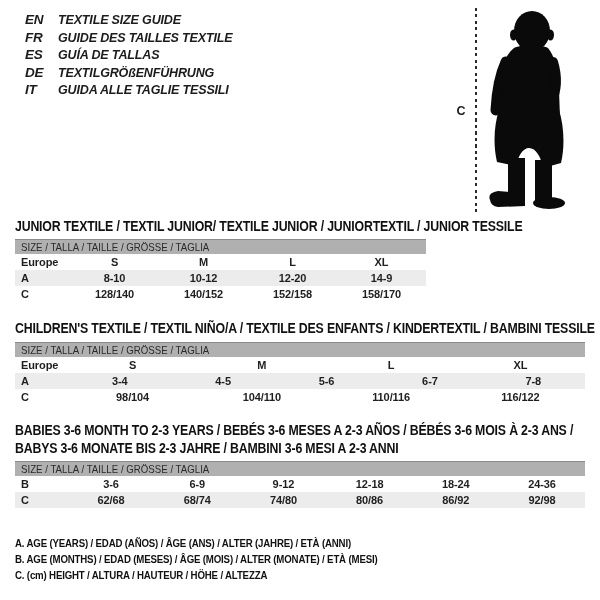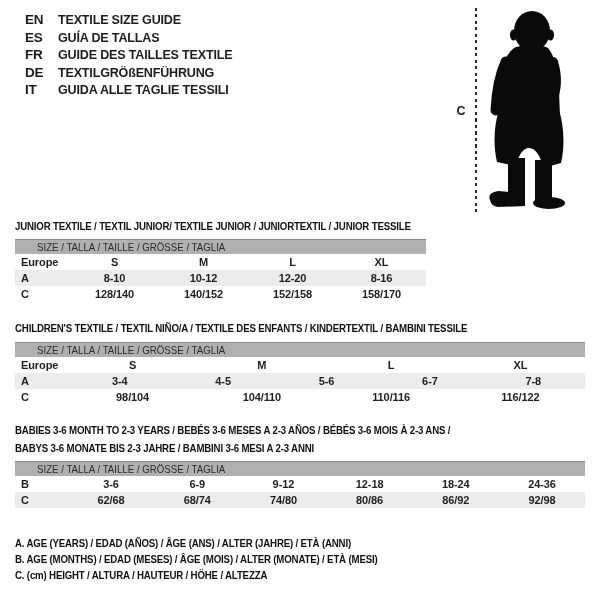--- a/index.html
+++ b/index.html
@@ -5,66 +5,66 @@
   html,body { margin:0; padding:0; background:#fff; }
   .page {
     position:relative; width:600px; height:600px; background:#ffffff;
     font-family:"Liberation Sans","DejaVu Sans",sans-serif; color:#1c1c1c;
     overflow:hidden;
   }
   .condensed { display:inline-block; transform:scaleX(0.88); transform-origin:0 50%; white-space:nowrap; }
 
   
   .lang-block { position:absolute; left:25px; top:11px; }
-  .lang-row { display:flex; height:17.6px; line-height:17.6px; font-weight:700; font-size:13.5px; letter-spacing:-0.2px; }
+  .lang-row { display:flex; height:17.6px; line-height:17.6px; font-weight:700; font-size:13.5px; letter-spacing:-0.2px;font-style:italic; }
   .lang-code { width:33px; flex:0 0 33px; }
   .lang-label { display:inline-block; transform:scaleX(0.93); transform-origin:0 50%; white-space:nowrap; }
 
   
   .height-line {
     position:absolute; left:475px; top:8px; width:2px; height:205px;
     background:repeating-linear-gradient(to bottom,#2b2b2b 0 3px,transparent 3px 6.5px);
   }
   .height-label { position:absolute; left:453px; top:104px; width:16px; text-align:center;
     font-size:12.5px; font-weight:600; }
   .baby-svg { position:absolute; left:486px; top:10px; }
 
   
-  .sec-title { position:absolute; left:15px; font-size:11px; font-weight:700; letter-spacing:-0.2px; line-height:18px; color:#111; }
+  .sec-title { position:absolute; left:15px; font-size:14px; font-weight:700; letter-spacing:-0.2px; line-height:18px; color:#111; }
 
   
   .size-table { position:absolute; left:15px; }
   .t-head { height:15px; line-height:15px; background:#b0b0b0; border-top:1px solid #8a8a8a;
-    padding-left:22px; box-sizing:border-box; font-size:11px; color:#2a2a2a; }
+    padding-left:6px; box-sizing:border-box; font-size:11px; color:#2a2a2a; }
   .t-row { display:flex; height:16px; line-height:16px; font-size:11px; letter-spacing:-0.1px; color:#1f1f1f;font-weight:bold; }
   .t-row.shaded { background:#ececec; }
   .t-label { flex:0 0 var(--labw); width:var(--labw); padding-left:6px; box-sizing:border-box; }
   .t-cell { flex:1; text-align:center; }
 
   
   .footnotes { position:absolute; left:15px; top:535px; }
   .footnote { height:16px; line-height:16px; font-size:11px; font-weight:700; letter-spacing:-0.2px; color:#111; }
 </style>
 </head>
 <body>
 
 <div class="page">
 
   <div class="lang-block">
     <div class="lang-row">
       <span class="lang-code">EN</span>
       <span class="lang-label">TEXTILE SIZE GUIDE</span>
     </div>
     <div class="lang-row">
+      <span class="lang-code">FR</span>
+      <span class="lang-label">GUIDE DES TAILLES TEXTILE</span>
+    </div>
+    <div class="lang-row">
       <span class="lang-code">ES</span>
       <span class="lang-label">GUÍA DE TALLAS</span>
-    </div>
-    <div class="lang-row">
-      <span class="lang-code">FR</span>
-      <span class="lang-label">GUIDE DES TAILLES TEXTILE</span>
     </div>
     <div class="lang-row">
       <span class="lang-code">DE</span>
       <span class="lang-label">TEXTILGRÖßENFÜHRUNG</span>
     </div>
     <div class="lang-row">
       <span class="lang-code">IT</span>
       <span class="lang-label">GUIDA ALLE TAGLIE TESSILI</span>
     </div>
   </div>
@@ -95,21 +95,21 @@
         <span class="t-cell">S</span>
         <span class="t-cell">M</span>
         <span class="t-cell">L</span>
         <span class="t-cell">XL</span>
       </div>
       <div class="t-row shaded">
         <span class="t-label">A</span>
         <span class="t-cell">8-10</span>
         <span class="t-cell">10-12</span>
         <span class="t-cell">12-20</span>
-        <span class="t-cell">8-16</span>
+        <span class="t-cell">14-9</span>
       </div>
       <div class="t-row">
         <span class="t-label">C</span>
         <span class="t-cell">128/140</span>
         <span class="t-cell">140/152</span>
         <span class="t-cell">152/158</span>
         <span class="t-cell">158/170</span>
       </div>
     </div>
 

